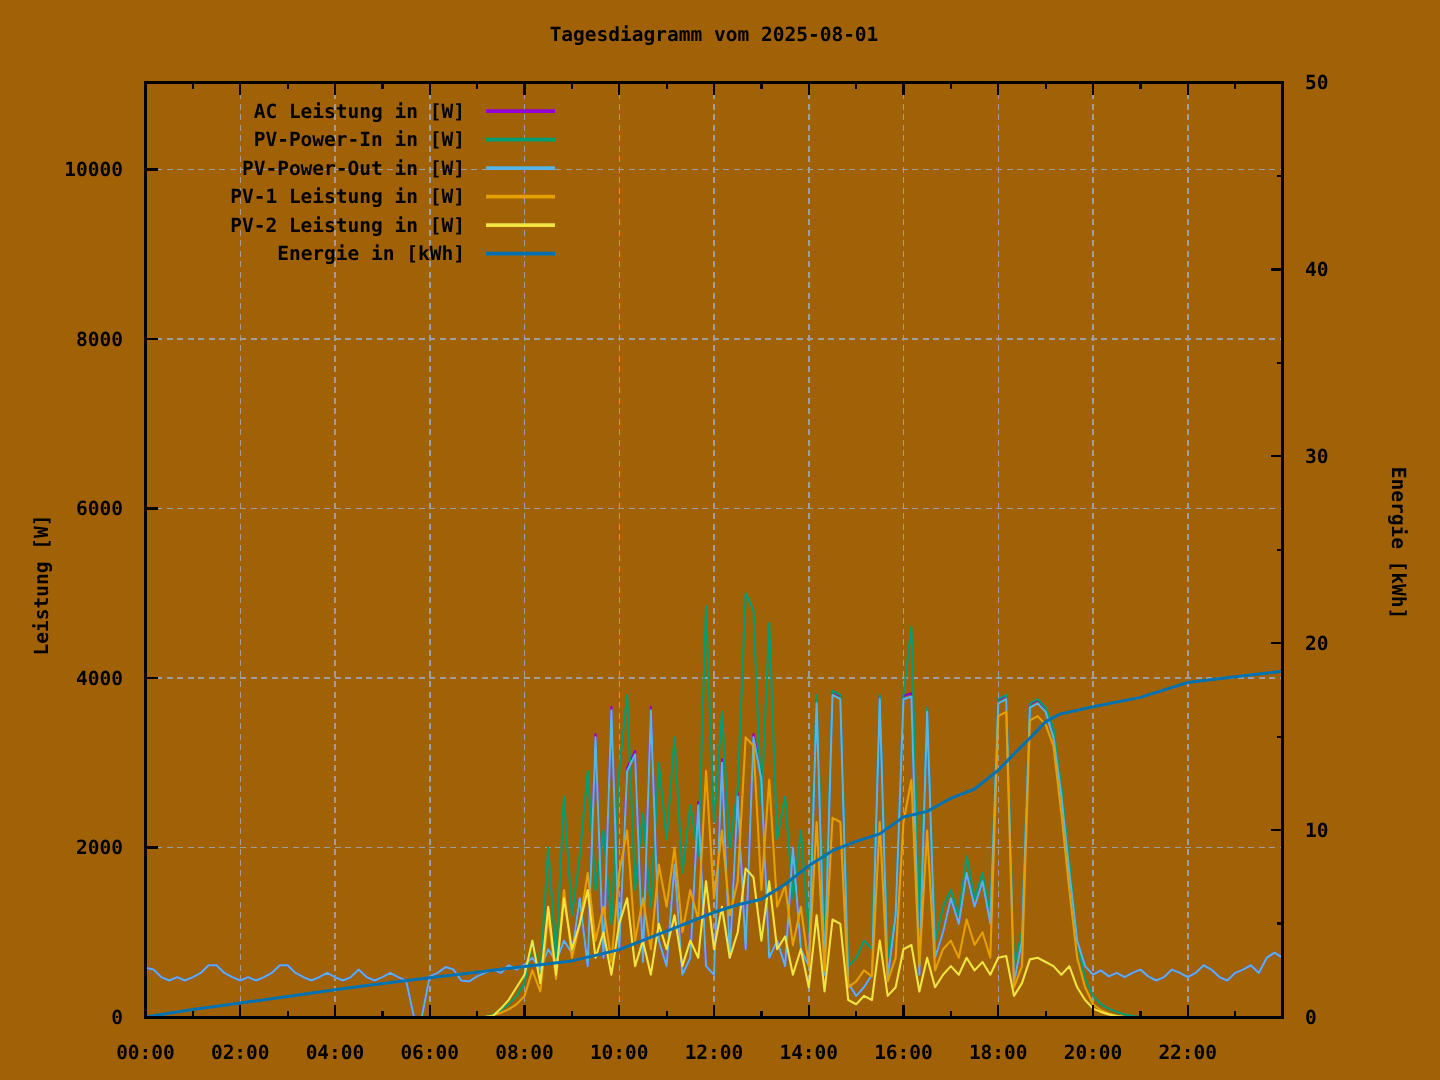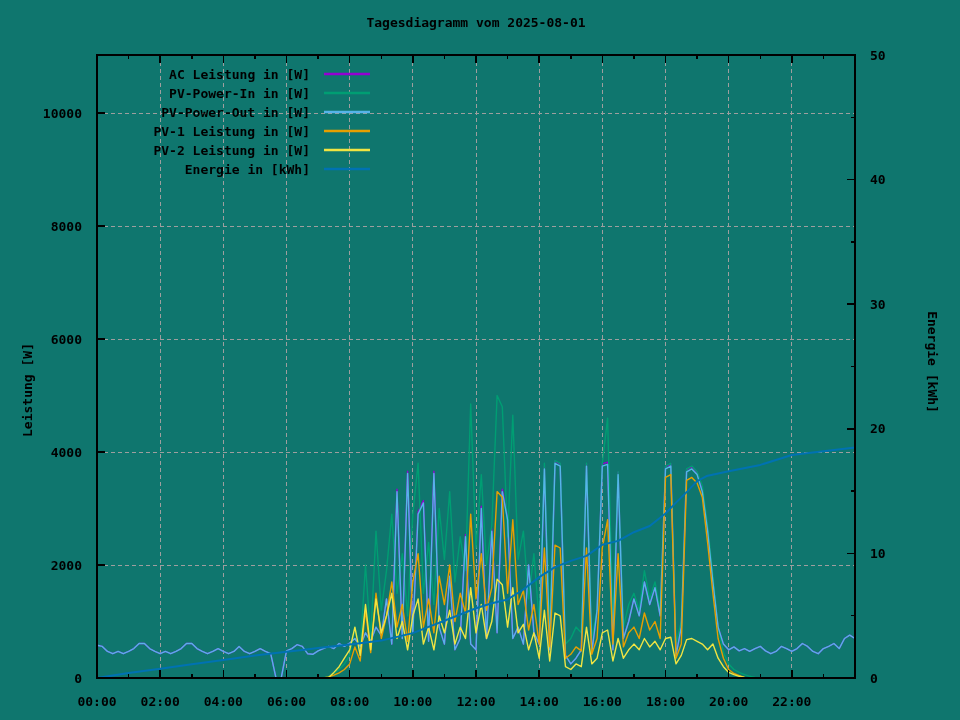--- a/index.html
+++ b/index.html
@@ -1,16 +1,16 @@
 <!DOCTYPE html>
 <html><head>
 <meta charset="utf-8">
 <style>
   html,body{margin:0;padding:0;background:#fff;}
-  #stage{position:relative;width:960px;height:720px;background:#0f766e;overflow:hidden;
+  #stage{position:relative;width:960px;height:720px;background:#a16207;overflow:hidden;
          font-family:"DejaVu Sans Mono","Liberation Mono",monospace;}
   svg text{font-family:"DejaVu Sans Mono","Liberation Mono",monospace;font-weight:bold;fill:#000;}
 </style>
 </head>
 <body>
 <div id="stage">
 
 
 
 <svg id="plot" width="960" height="720" viewBox="0 0 960 720">

